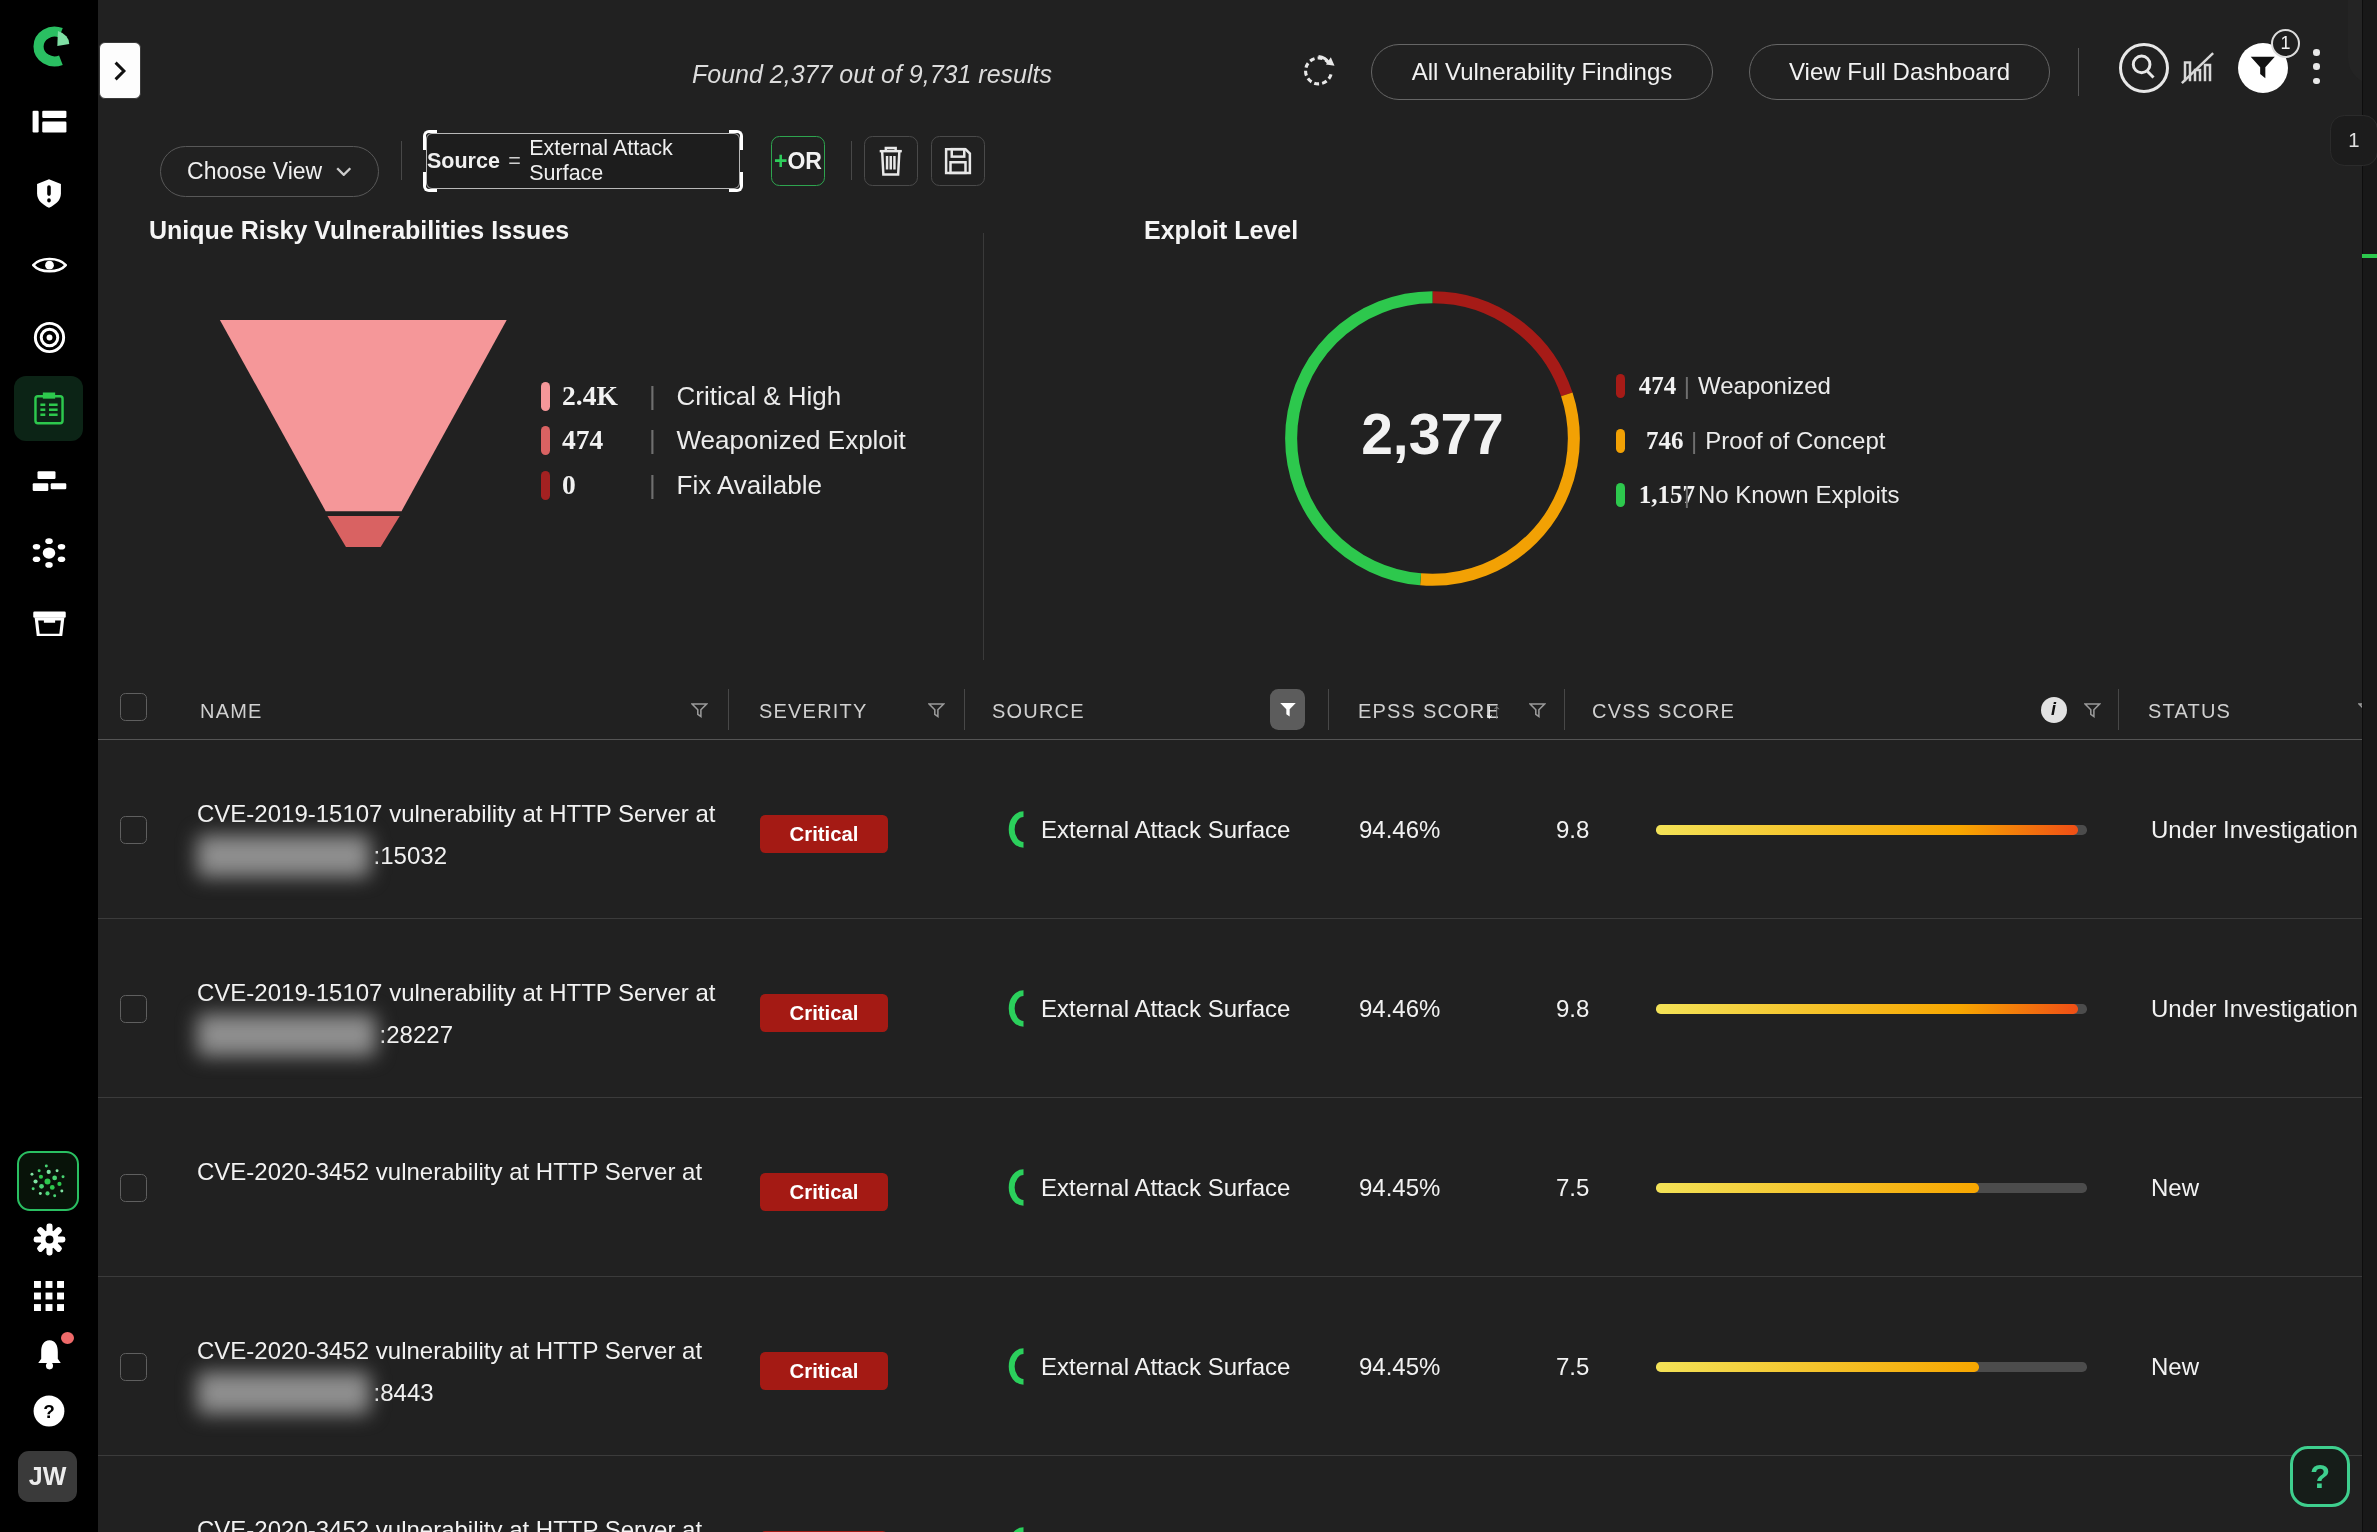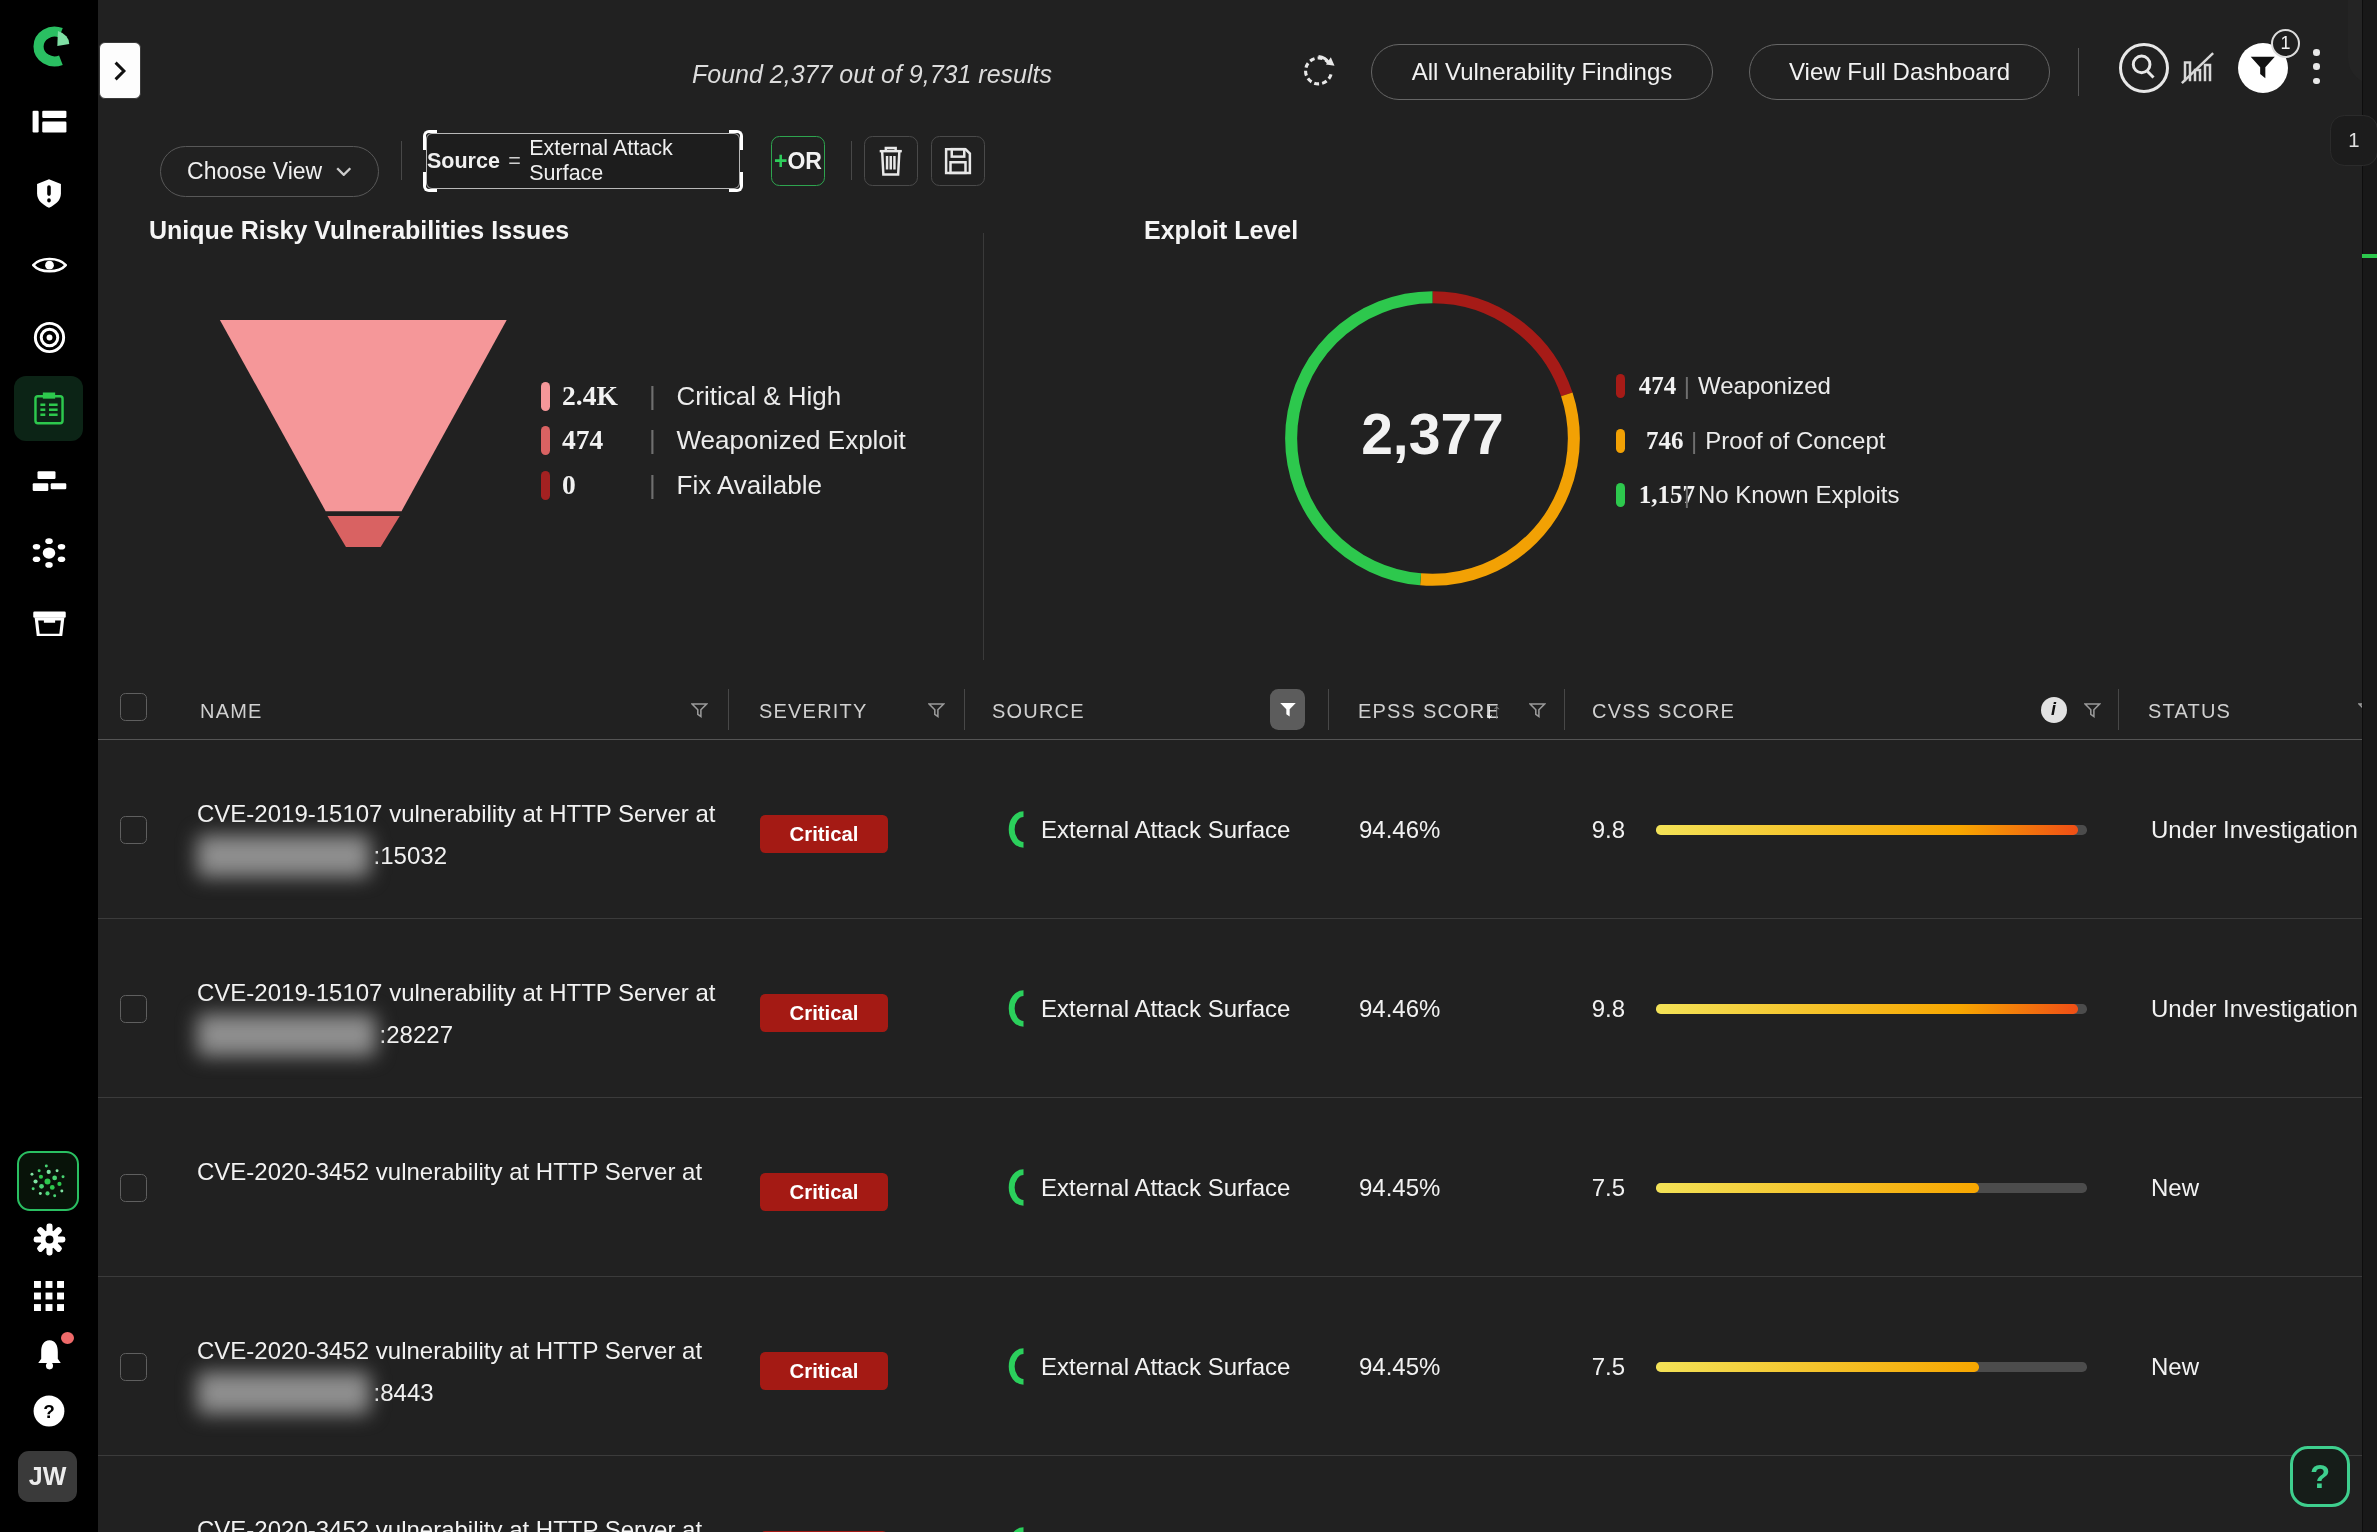--- a/index.html
+++ b/index.html
@@ -61,21 +61,21 @@
   .trow{position:relative;height:179px;border-bottom:1.8px solid #3b3b3b;box-sizing:border-box;font-size:24px;}
   .trow .cb{left:21.5px;top:76px;}
   .rname{position:absolute;left:99px;top:53px;line-height:42px;color:#f2f2f2;}
   .l2{display:flex;align-items:center;}
   .blur{display:inline-block;height:42px;background:#8f8f8f;border-radius:6px;filter:blur(9.6px);margin-right:3.6px;}
   .badge{position:absolute;left:662px;top:75px;width:128px;height:38px;background:#a41a14;border-radius:5.4px;
     color:#fff;font-size:20.3px;font-weight:700;display:flex;align-items:center;justify-content:center;}
   .srcicon{position:absolute;left:906px;top:70px;}
   .srctext{position:absolute;left:943px;top:76px;}
   .epss{position:absolute;left:1261px;top:76px;}
-  .cvssnum{position:absolute;left:1458px;top:76px;width:69px;text-align:right;}
+  .cvssnum{position:absolute;left:1458px;top:76px;width:69px;}
   .bar{position:absolute;left:1558px;top:85px;width:431px;height:9.6px;border-radius:4.8px;background:#4c4c4c;}
   .bar .fill{position:absolute;left:0;top:0;height:9.6px;border-radius:4.8px;}
   .status{position:absolute;left:2053px;top:76px;}
   
   .edge-strip{position:absolute;left:2362px;top:0;width:15.5px;height:1533px;background:#181818;border-left:0.6px solid #0d0d0d;z-index:5;}
   .corner-piece{position:absolute;left:2348px;top:0;width:30px;height:84px;background:#242424;border-bottom-left-radius:26px;z-index:5;}
   .side-tab{position:absolute;left:2330px;top:115px;width:48px;height:51px;background:#1c1c1c;border:0.6px solid #2b2b2b;
     border-radius:14.3px;display:flex;align-items:center;justify-content:center;font-size:20.3px;color:#e0e0e0;z-index:6;box-sizing:border-box;}
   .green-sliver{position:absolute;left:2362px;top:254px;width:15.5px;height:3.6px;background:#2dc84d;z-index:6;}
   .help-fab{position:absolute;left:2290px;top:1446px;width:60px;height:61px;border:3.6px solid #3ecf8e;border-radius:18px;

